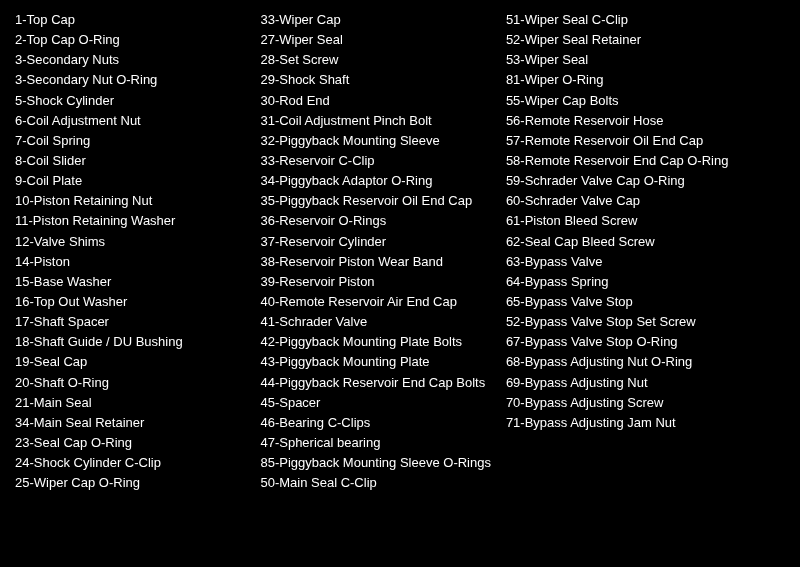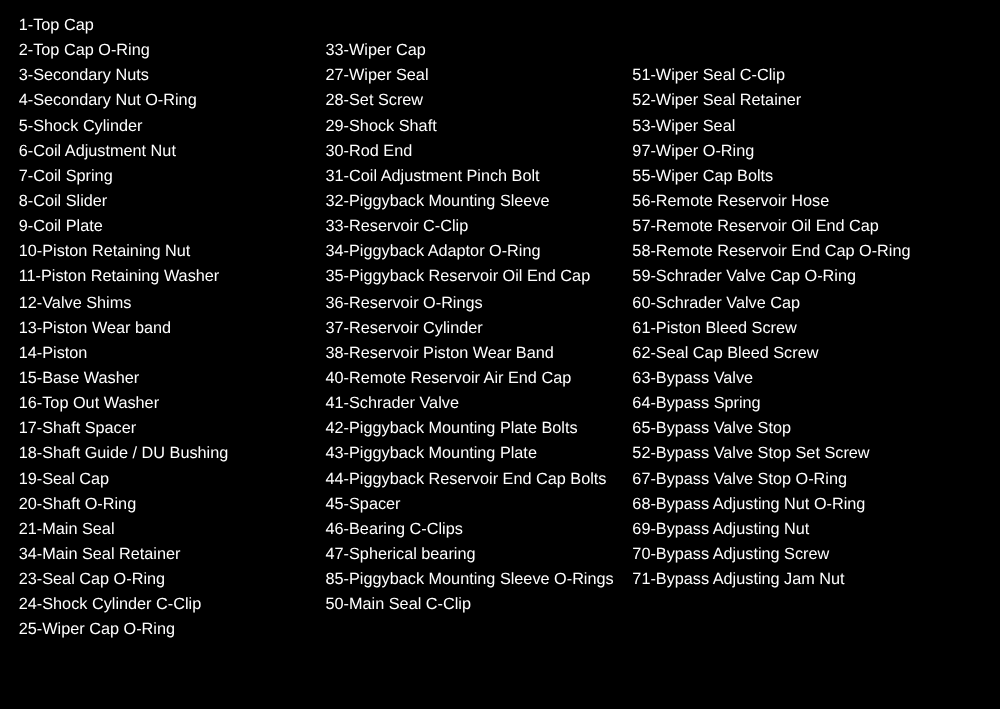--- a/index.html
+++ b/index.html
@@ -9,21 +9,20 @@
       font-family: Arial, sans-serif;
       font-size: 13px;
       width: 800px;
       min-height: 567px;
       padding: 10px 15px;
     }
     .columns-wrapper {
       display: flex;
       gap: 0;
       width: 100%;
-      align-items: center;
     }
     .col {
       display: flex;
       flex-direction: column;
       line-height: 1.55;
     }
     .col1 { width: 255px; }
     .col2 { width: 255px; }
     .col3 { width: 290px; }
     .item {
@@ -33,30 +32,29 @@
   </style>
 </head>
 <body>
 
 <div class="columns-wrapper">
 
   <div class="col col1" id="col1-container">
       <div class="item">1-Top Cap</div>
       <div class="item">2-Top Cap O-Ring</div>
       <div class="item">3-Secondary Nuts</div>
-      <div class="item">4-Secondary Nut O-Ring</div>
+      <div class="item">3-Secondary Nut O-Ring</div>
       <div class="item">5-Shock Cylinder</div>
       <div class="item">6-Coil Adjustment Nut</div>
       <div class="item">7-Coil Spring</div>
       <div class="item">8-Coil Slider</div>
       <div class="item">9-Coil Plate</div>
       <div class="item">10-Piston Retaining Nut</div>
       <div class="item">11-Piston Retaining Washer</div>
       <div class="item">12-Valve Shims</div>
-      <div class="item">13-Piston Wear band</div>
       <div class="item">14-Piston</div>
       <div class="item">15-Base Washer</div>
       <div class="item">16-Top Out Washer</div>
       <div class="item">17-Shaft Spacer</div>
       <div class="item">18-Shaft Guide / DU Bushing</div>
       <div class="item">19-Seal Cap</div>
       <div class="item">20-Shaft O-Ring</div>
       <div class="item">21-Main Seal</div>
       <div class="item">34-Main Seal Retainer</div>
       <div class="item">23-Seal Cap O-Ring</div>
@@ -71,37 +69,38 @@
       <div class="item">29-Shock Shaft</div>
       <div class="item">30-Rod End</div>
       <div class="item">31-Coil Adjustment Pinch Bolt</div>
       <div class="item">32-Piggyback Mounting Sleeve</div>
       <div class="item">33-Reservoir C-Clip</div>
       <div class="item">34-Piggyback Adaptor O-Ring</div>
       <div class="item">35-Piggyback Reservoir Oil End Cap</div>
       <div class="item">36-Reservoir O-Rings</div>
       <div class="item">37-Reservoir Cylinder</div>
       <div class="item">38-Reservoir Piston Wear Band</div>
+      <div class="item">39-Reservoir Piston</div>
       <div class="item">40-Remote Reservoir Air End Cap</div>
       <div class="item">41-Schrader Valve</div>
       <div class="item">42-Piggyback Mounting Plate Bolts</div>
       <div class="item">43-Piggyback Mounting Plate</div>
       <div class="item">44-Piggyback Reservoir End Cap Bolts</div>
       <div class="item">45-Spacer</div>
       <div class="item">46-Bearing C-Clips</div>
       <div class="item">47-Spherical bearing</div>
       <div class="item">85-Piggyback Mounting Sleeve O-Rings</div>
       <div class="item">50-Main Seal C-Clip</div>
     </div>
 
   <div class="col col3" id="col3-container">
       <div class="item">51-Wiper Seal C-Clip</div>
       <div class="item">52-Wiper Seal Retainer</div>
       <div class="item">53-Wiper Seal</div>
-      <div class="item">97-Wiper O-Ring</div>
+      <div class="item">81-Wiper O-Ring</div>
       <div class="item">55-Wiper Cap Bolts</div>
       <div class="item">56-Remote Reservoir Hose</div>
       <div class="item">57-Remote Reservoir Oil End Cap</div>
       <div class="item">58-Remote Reservoir End Cap O-Ring</div>
       <div class="item">59-Schrader Valve Cap O-Ring</div>
       <div class="item">60-Schrader Valve Cap</div>
       <div class="item">61-Piston Bleed Screw</div>
       <div class="item">62-Seal Cap Bleed Screw</div>
       <div class="item">63-Bypass Valve</div>
       <div class="item">64-Bypass Spring</div>

